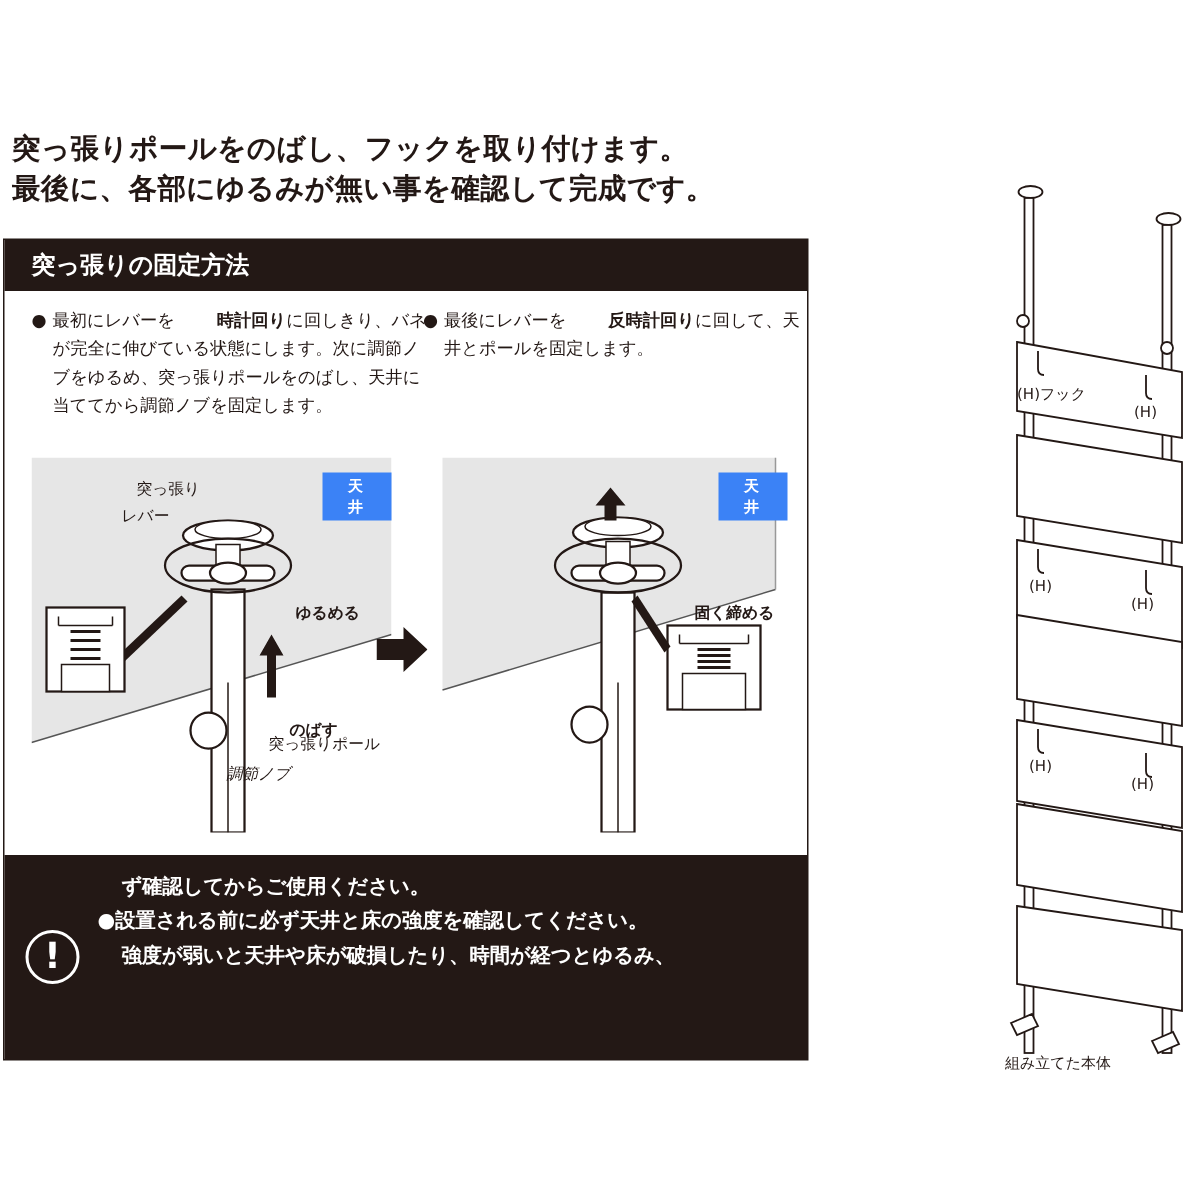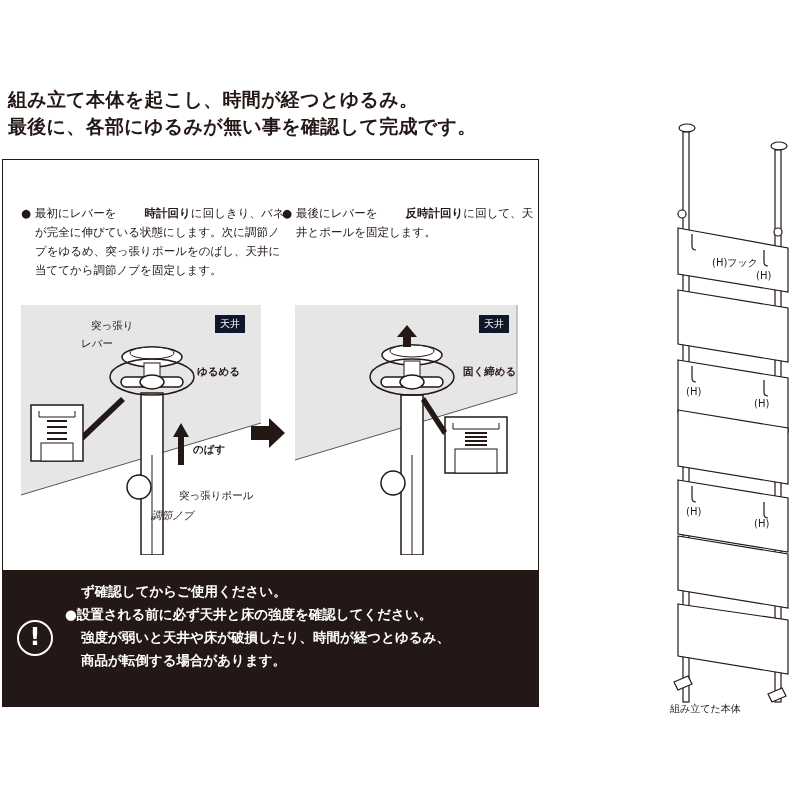--- a/index.html
+++ b/index.html
@@ -9,40 +9,41 @@
   .box { position:absolute; left:2px; top:159px; width:537px; height:548px; border:1.5px solid #231815; box-sizing:border-box; background:#fff; }
   .box-title { position:absolute; left:0; top:0; width:100%; height:34px; background:#231815; color:#fff; font-weight:bold; font-size:16px; line-height:34px; padding-left:18px; box-sizing:border-box; }
   .step { position:absolute; top:44px; font-size:11.5px; line-height:19px; color:#231815; }
   .step .bullet { position:absolute; left:-14px; top:0; }
   .step b { font-weight:bold;margin-left:28px; }
   .step1 { left:32px; width:252px; }
   .step2 { left:293px; width:240px; }
   .panel { position:absolute; top:145px; width:240px; height:250px; }
   .panel1 { left:18px; }
   .panel2 { left:282px; }
-  .ceiling-tag { position:absolute; background:#0f172a; color:#fff; font-size:10px; font-weight:normal; padding:2px 5px; }
+  .ceiling-tag { position:absolute; background:#3b82f6; color:#fff; font-size:10px; font-weight:bold; padding:2px 17px; }
   .label { position:absolute; font-size:10.5px; color:#231815; white-space:nowrap; }
-  .label.bold { font-weight:bold; }
+  .label.bold { font-weight:bold;margin-top:37px; }
   .warning { position:absolute; left:0; top:410px; width:100%; height:136px; background:#231815; color:#fff; }
   .warning-icon { position:absolute; left:14px; top:50px; width:36px; height:36px; border:2.5px solid #fff; border-radius:50%; box-sizing:border-box; text-align:center; font-size:24px; font-weight:bold; line-height:31px; color:#fff; }
   .warning-text { position:absolute; left:62px; top:10px; width:470px; font-size:13.5px; font-weight:bold; line-height:23px; }
   .warning-text .indent { padding-left:16px; display:block; }
   .shelf { position:absolute; left:650px; top:110px; width:150px; height:610px; }
   .caption { position:absolute; left:670px; top:702px; font-size:10px; color:#231815; }
   .hook-label { position:absolute; font-size:10px; color:#231815; }
 </style>
 </head>
 <body>
 
 <div class="headline">
-  <div>組み立て本体を起こし、時間が経つとゆるみ。</div>
+  <div>突っ張りポールをのばし、フックを取り付けます。</div>
   <div>最後に、各部にゆるみが無い事を確認して完成です。</div>
 </div>
 
 <div class="box">
+  <div class="box-title">突っ張りの固定方法</div>
 
   <div class="step step1">
     <span class="bullet">●</span><span>最初にレバーを</span><b>時計回り</b><span>に回しきり、バネが完全に伸びている状態にします。次に調節ノブをゆるめ、突っ張りポールをのばし、天井に当ててから調節ノブを固定します。</span>
   </div>
   <div class="step step2">
     <span class="bullet">●</span><span>最後にレバーを</span><b>反時計回り</b><span>に回して、天井とポールを固定します。</span>
   </div>
 
   <div class="panel panel1">
     <svg width="240" height="250" viewBox="0 0 240 250">
@@ -110,21 +111,20 @@
     <div class="ceiling-tag" style="left:194px;top:10px;">天井</div>
     <div class="label bold" style="left:178px;top:60px;">固く締める</div>
   </div>
 
   <div class="warning">
     <div class="warning-icon">!</div>
     <div class="warning-text">
       <span class="indent">ず確認してからご使用ください。</span>
       <span style="display:block">●設置される前に必ず天井と床の強度を確認してください。</span>
       <span class="indent">強度が弱いと天井や床が破損したり、時間が経つとゆるみ、</span>
-      <span class="indent">商品が転倒する場合があります。</span>
     </div>
   </div>
 </div>
 
 <div class="shelf">
   <svg width="150" height="610" viewBox="0 0 150 610">
     <g stroke="#231815" stroke-width="1.2" fill="#fff">
 
       <ellipse cx="37" cy="18" rx="8" ry="4"></ellipse>
       <ellipse cx="129" cy="36" rx="8" ry="4"></ellipse>
@@ -146,20 +146,20 @@
       <path d="M114,140 v12 q0,4 4,4" fill="none"></path>
       <path d="M42,256 v12 q0,4 4,4" fill="none"></path>
       <path d="M114,270 v12 q0,4 4,4" fill="none"></path>
       <path d="M42,376 v12 q0,4 4,4" fill="none"></path>
       <path d="M114,392 v12 q0,4 4,4" fill="none"></path>
 
       <path d="M24,572 l14,-6 l4,8 l-14,6 z"></path>
       <path d="M118,584 l14,-6 l4,8 l-14,6 z"></path>
     </g>
   </svg>
-  <div class="hook-label" style="left:28px;top:146px;padding-left:34px;">(H)フック</div>
+  <div class="hook-label" style="left:28px;top:146px;">(H)フック</div>
   <div class="hook-label" style="left:106px;top:160px;">(H)</div>
   <div class="hook-label" style="left:36px;top:276px;">(H)</div>
   <div class="hook-label" style="left:104px;top:288px;">(H)</div>
   <div class="hook-label" style="left:36px;top:396px;">(H)</div>
   <div class="hook-label" style="left:104px;top:408px;">(H)</div>
 </div>
 <div class="caption">組み立てた本体</div>
 
 </body></html>

